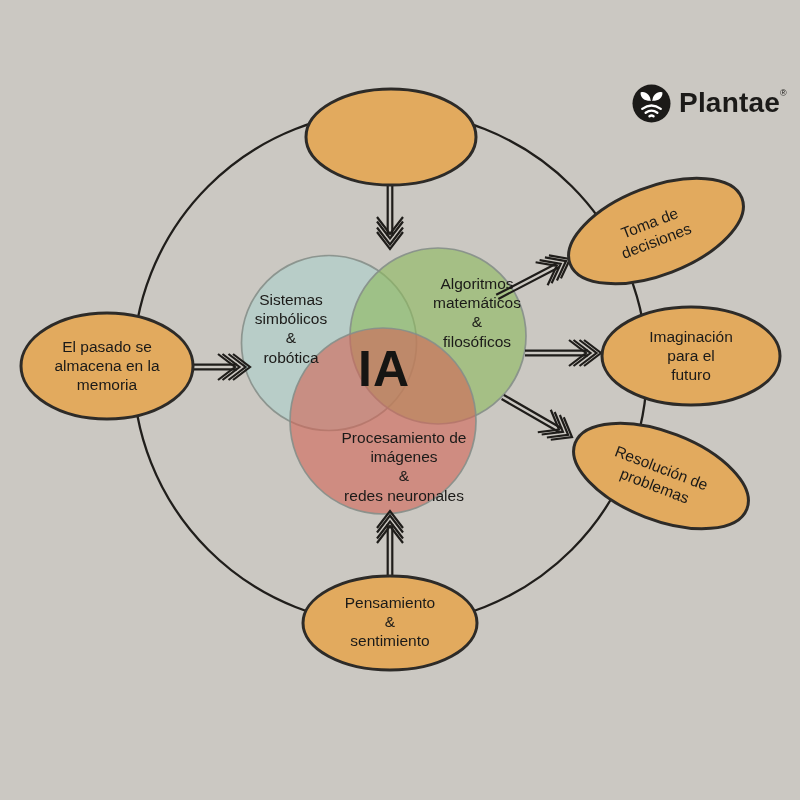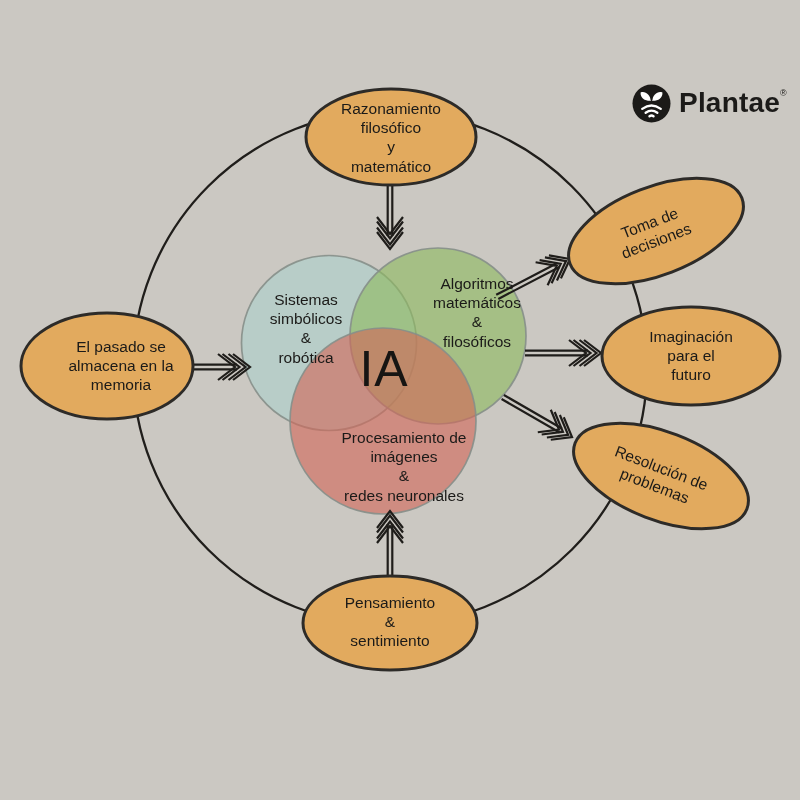--- a/index.html
+++ b/index.html
@@ -17,21 +17,21 @@
   .venn.green{fill:#8eb960;}
   .venn.red{fill:#d26859;}
   .arrow{stroke:#1f1d1a;stroke-width:2.2;fill:none;stroke-linejoin:miter;}
   .label{
     position:absolute;transform:translate(-50%,-50%);
     text-align:center;white-space:pre-line;
     font-size:15.5px;line-height:1.24;color:#1b1a18;
   }
   .label.rot-neg{transform:translate(-50%,-50%) rotate(-21deg);}
   .label.rot-pos{transform:translate(-50%,-50%) rotate(21deg);}
-  .label.ia{font-size:50px;font-weight:400;letter-spacing:1px;color:#161513;}
+  .label.ia{font-size:50px;font-weight:700;letter-spacing:1px;color:#161513;}
   .brand{
     position:absolute;left:632px;top:83px;height:40px;
     display:flex;align-items:center;gap:8px;
   }
   .brand-text{
     font-size:28px;font-weight:700;color:#1c1b19;letter-spacing:.2px;
     line-height:1;
   }
   .brand-text sup{font-size:9px;font-weight:400;vertical-align:top;line-height:1;}
 </style>
@@ -82,40 +82,36 @@
     </g>
 
     <ellipse class="node" cx="391" cy="137" rx="85" ry="48"></ellipse>
     <ellipse class="node" cx="107" cy="366" rx="86" ry="53"></ellipse>
     <ellipse class="node" cx="390" cy="623" rx="87" ry="47"></ellipse>
     <ellipse class="node" cx="656" cy="231" rx="92" ry="44" transform="rotate(-21 656 231)"></ellipse>
     <ellipse class="node" cx="691" cy="356" rx="89" ry="49"></ellipse>
     <ellipse class="node" cx="661" cy="476" rx="92" ry="44" transform="rotate(21 661 476)"></ellipse>
   </svg>
 
-  <div class="label" style="left:391px;top:137px;width:170px">Razonamiento
-filosófico
-y
-matemático</div>
-  <div class="label" style="left:121px;top:366px;width:138px">El pasado se
+  <div class="label" style="left:107px;top:366px;width:138px">El pasado se
 almacena en la
 memoria</div>
   <div class="label" style="left:390px;top:622px;width:140px">Pensamiento
 &amp;
 sentimiento</div>
 
   <div class="label rot-neg" style="left:653px;top:232px;width:170px">Toma de
 decisiones</div>
   <div class="label" style="left:691px;top:356px;width:170px">Imaginación
 para el
 futuro</div>
   <div class="label rot-pos" style="left:658px;top:477px;width:180px">Resolución de
 problemas</div>
 
-  <div class="label" style="left:306px;top:328px;width:150px">Sistemas
+  <div class="label" style="left:291px;top:328px;width:150px">Sistemas
 simbólicos
 &amp;
 robótica</div>
   <div class="label" style="left:477px;top:312px;width:150px">Algoritmos
 matemáticos
 &amp;
 filosóficos</div>
   <div class="label" style="left:404px;top:466px;width:190px">Procesamiento de
 imágenes
 &amp;

